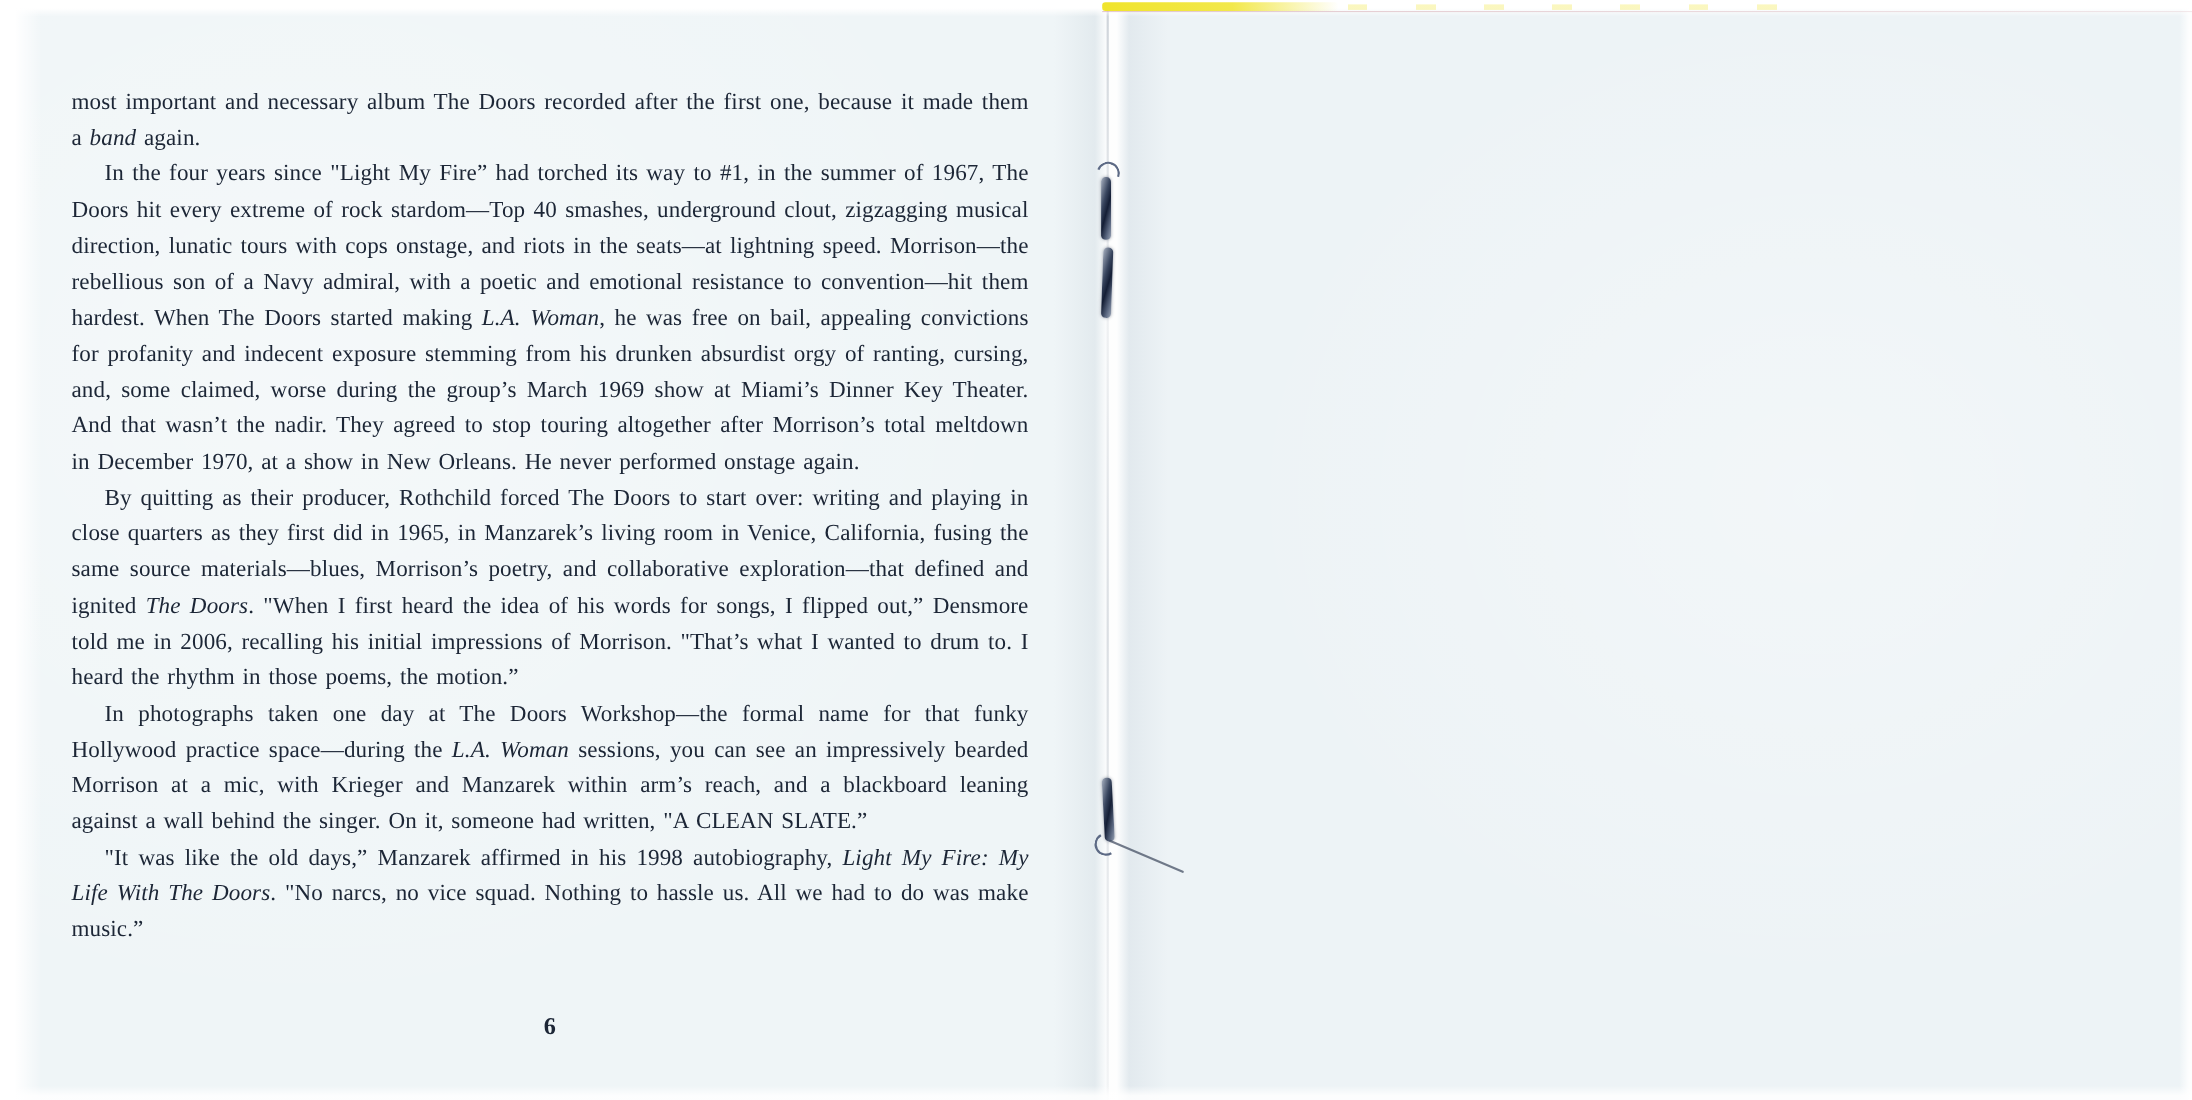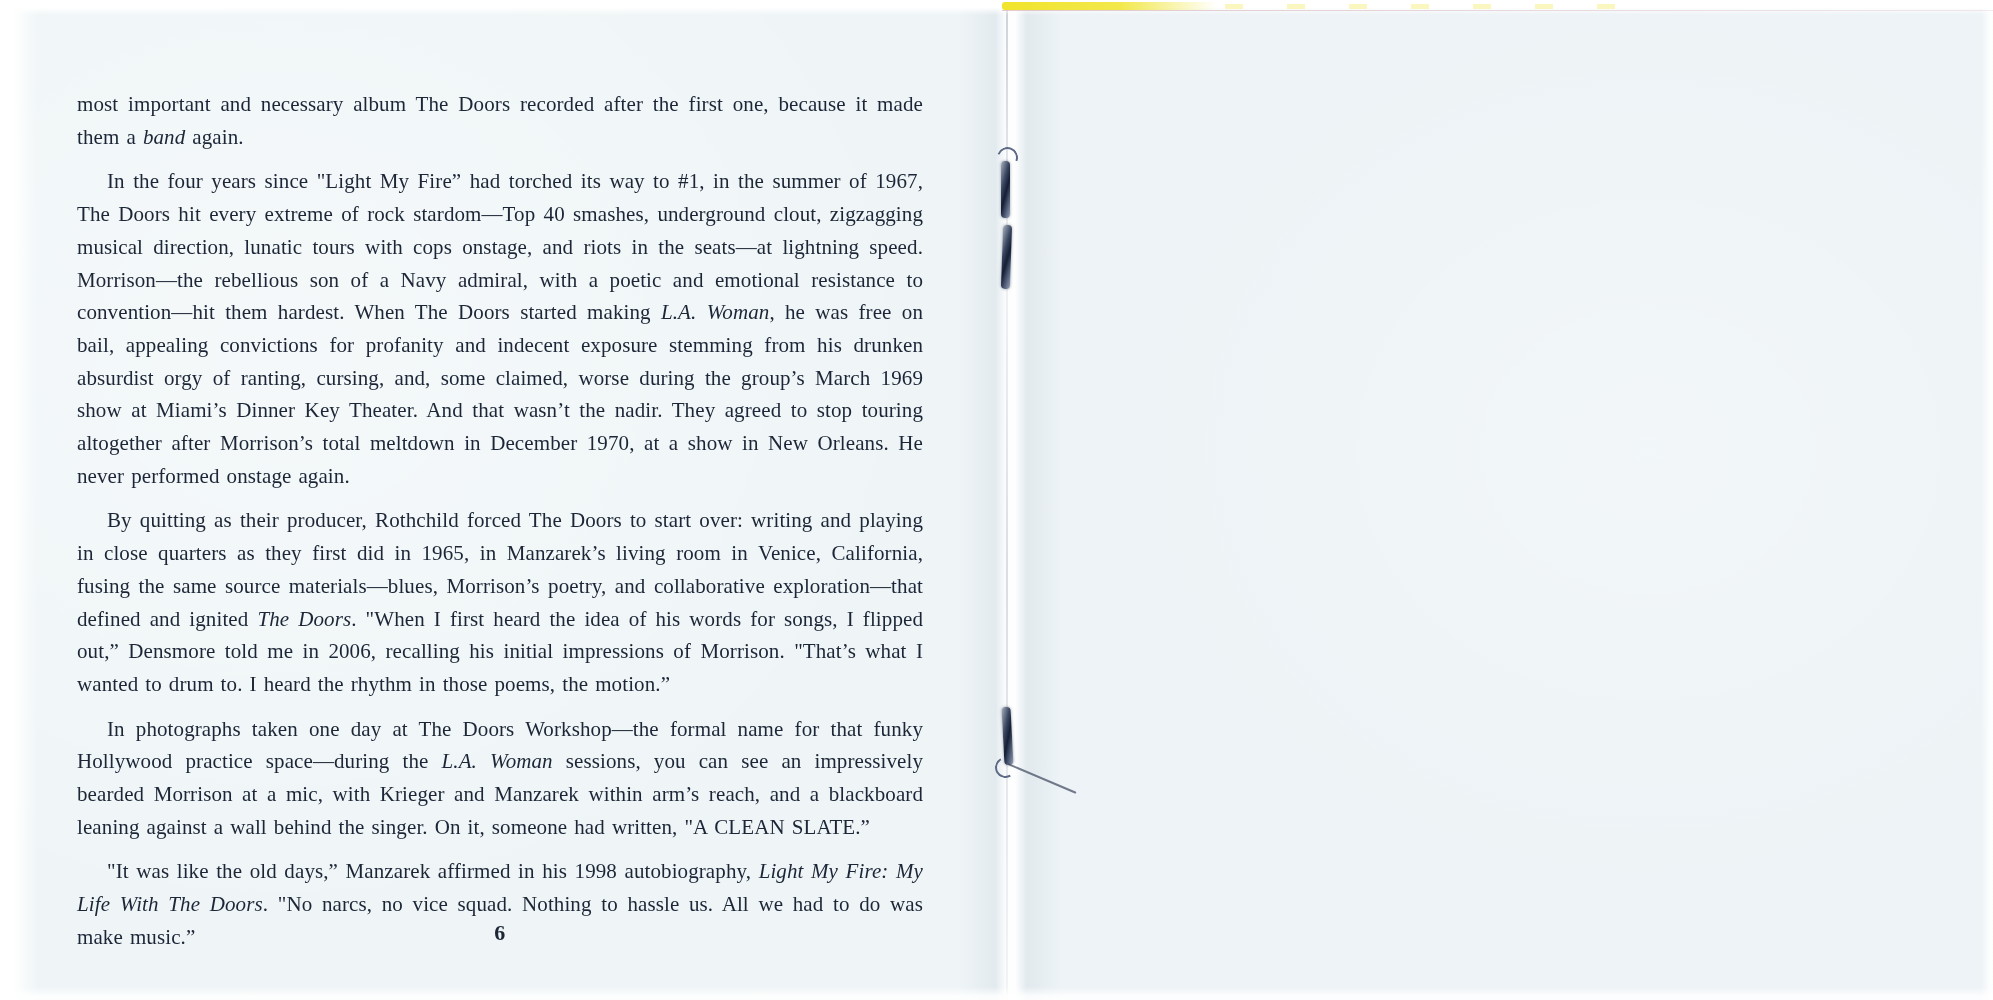--- a/index.html
+++ b/index.html
@@ -28,21 +28,21 @@
       radial-gradient(ellipse at 65% 45%, rgba(255,255,255,0.3), rgba(255,255,255,0) 60%),
       var(--paper-right);
   }
   .text-block{
     position:absolute;top:76px;
     font-size:21px;line-height:32.7px;
     letter-spacing:0.1px;word-spacing:0.08em;
     text-align:justify;
   }
   .text-block.left-col{left:65px;width:870px;}
-  .para{margin:12px;padding:0;}
+  .para{margin:0;padding:0;}
   .para.indent{text-indent:30px;}
   .it{font-style:italic;}
   .page-number{
     position:absolute;top:920px;
     font-size:22px;font-weight:bold;text-align:center;
     letter-spacing:0.5px;
   }
   .page-number.left-col{left:65px;width:870px;}
 
   

